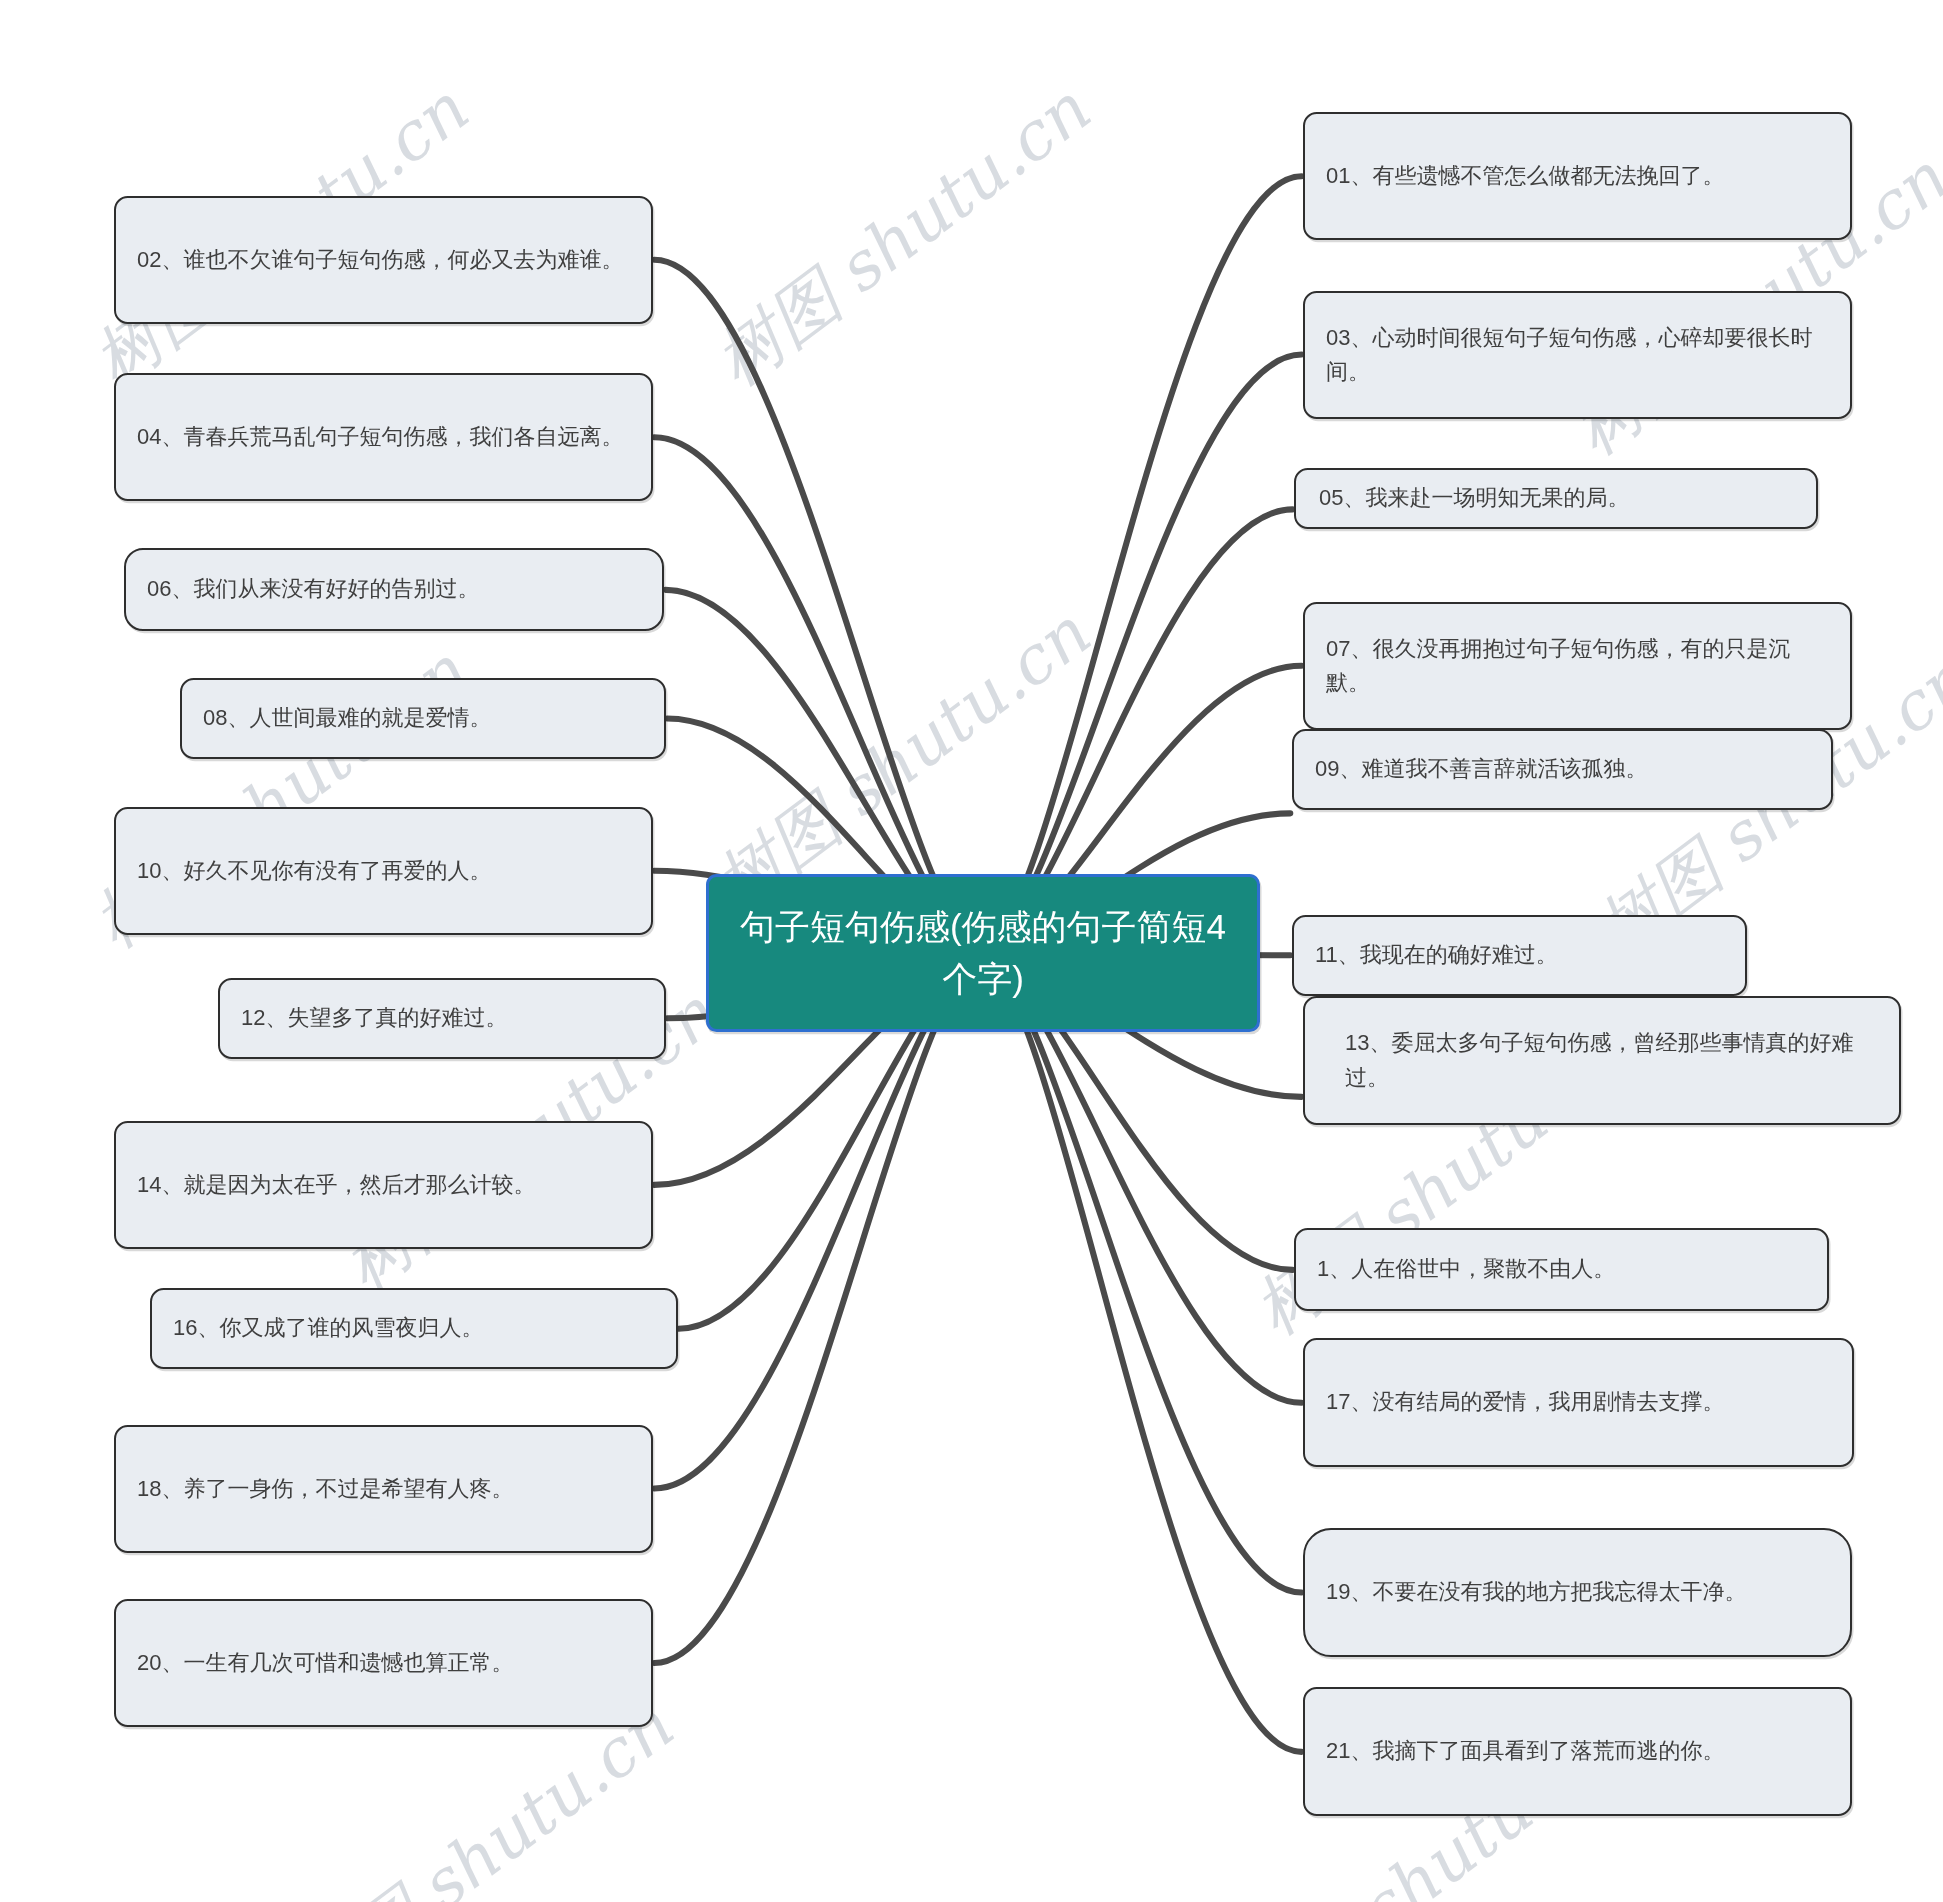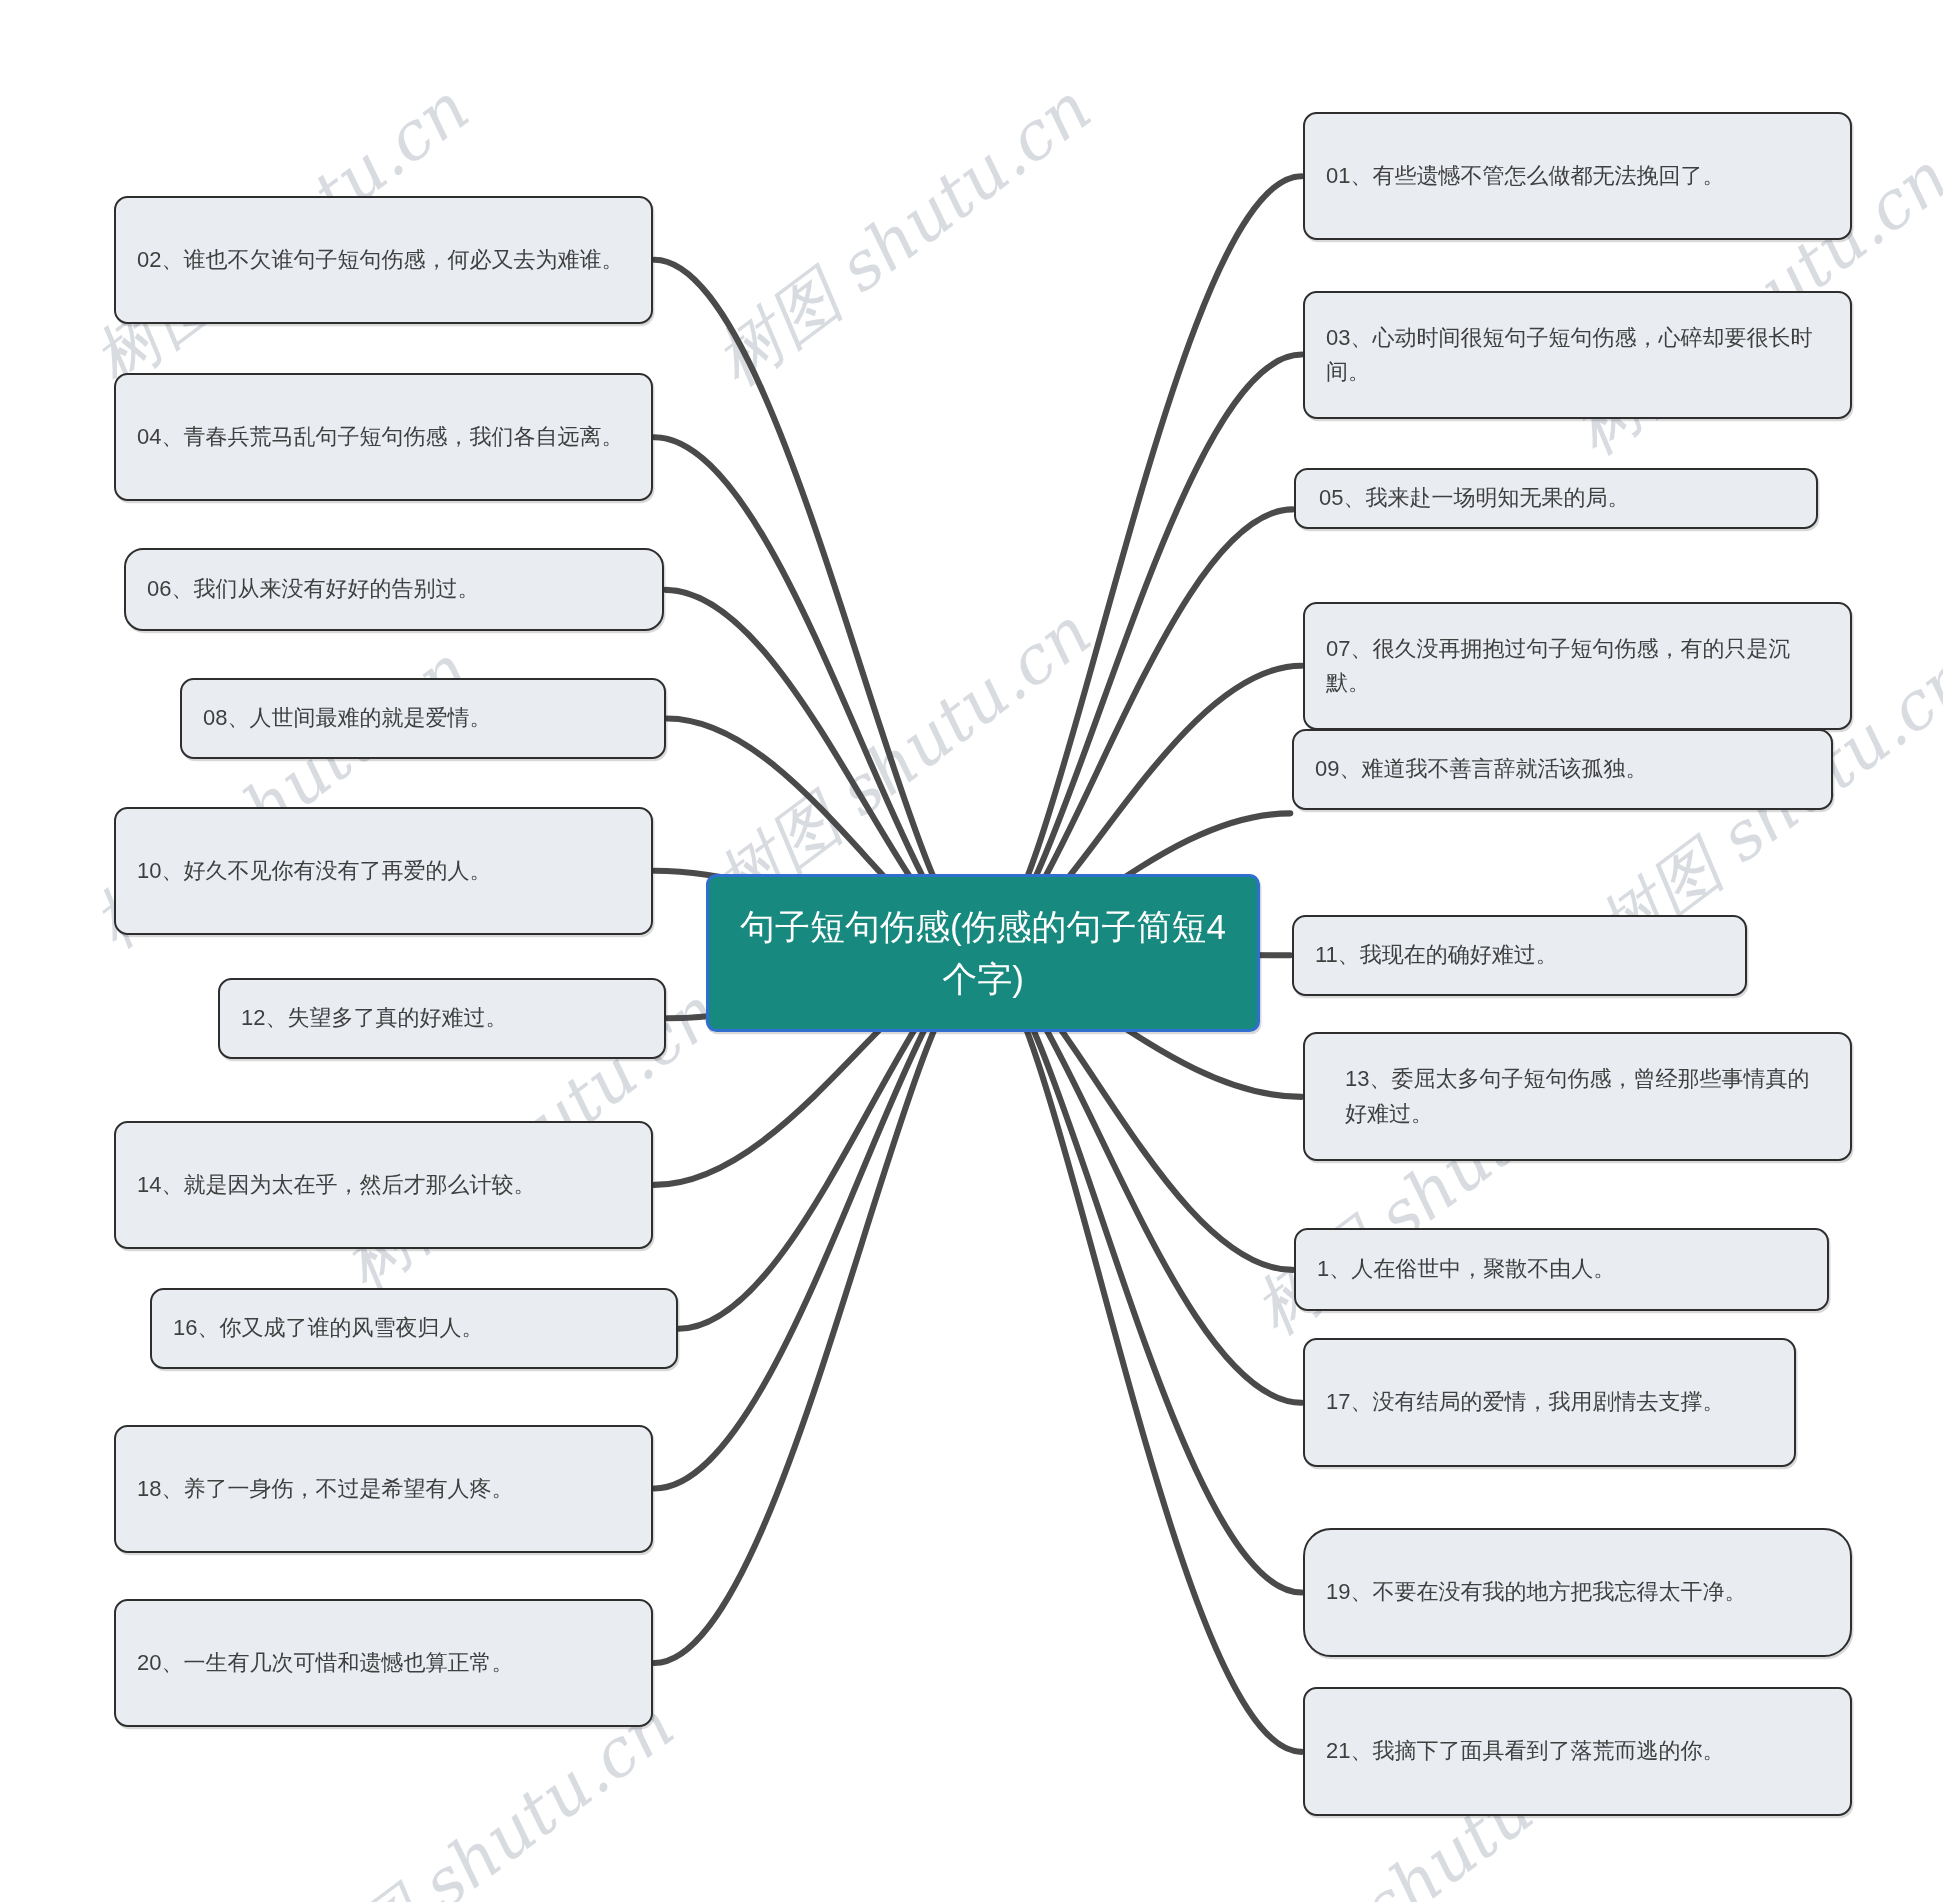--- a/index.html
+++ b/index.html
@@ -138,27 +138,27 @@
       </div>
       <div class="node" style="left: 1303px; top: 602px; width: 549px; height: 128px;">
         <span>07、很久没再拥抱过句子短句伤感，有的只是沉默。</span>
       </div>
       <div class="node" style="left: 1292px; top: 729px; width: 541px; height: 81px;">
         <span>09、难道我不善言辞就活该孤独。</span>
       </div>
       <div class="node" style="left: 1292px; top: 915px; width: 455px; height: 81px;">
         <span>11、我现在的确好难过。</span>
       </div>
-      <div class="node" style="left: 1303px; top: 1032px; width: 549px; height: 129px; padding-left: 40px;">
+      <div class="node" style="left: 1303px; top: 996px; width: 598px; height: 129px; padding-left: 40px;">
         <span>13、委屈太多句子短句伤感，曾经那些事情真的好难过。</span>
       </div>
       <div class="node" style="left: 1294px; top: 1228px; width: 535px; height: 83px;">
         <span>1、人在俗世中，聚散不由人。</span>
       </div>
-      <div class="node" style="left: 1303px; top: 1338px; width: 493px; height: 129px;">
+      <div class="node" style="left: 1303px; top: 1338px; width: 551px; height: 129px;">
         <span>17、没有结局的爱情，我用剧情去支撑。</span>
       </div>
       <div class="node" style="left: 1303px; top: 1528px; width: 549px; height: 129px; border-radius: 28px;">
         <span>19、不要在没有我的地方把我忘得太干净。</span>
       </div>
       <div class="node" style="left: 1303px; top: 1687px; width: 549px; height: 129px;">
         <span>21、我摘下了面具看到了落荒而逃的你。</span>
       </div>
     </div>
   <div class="center-node">

